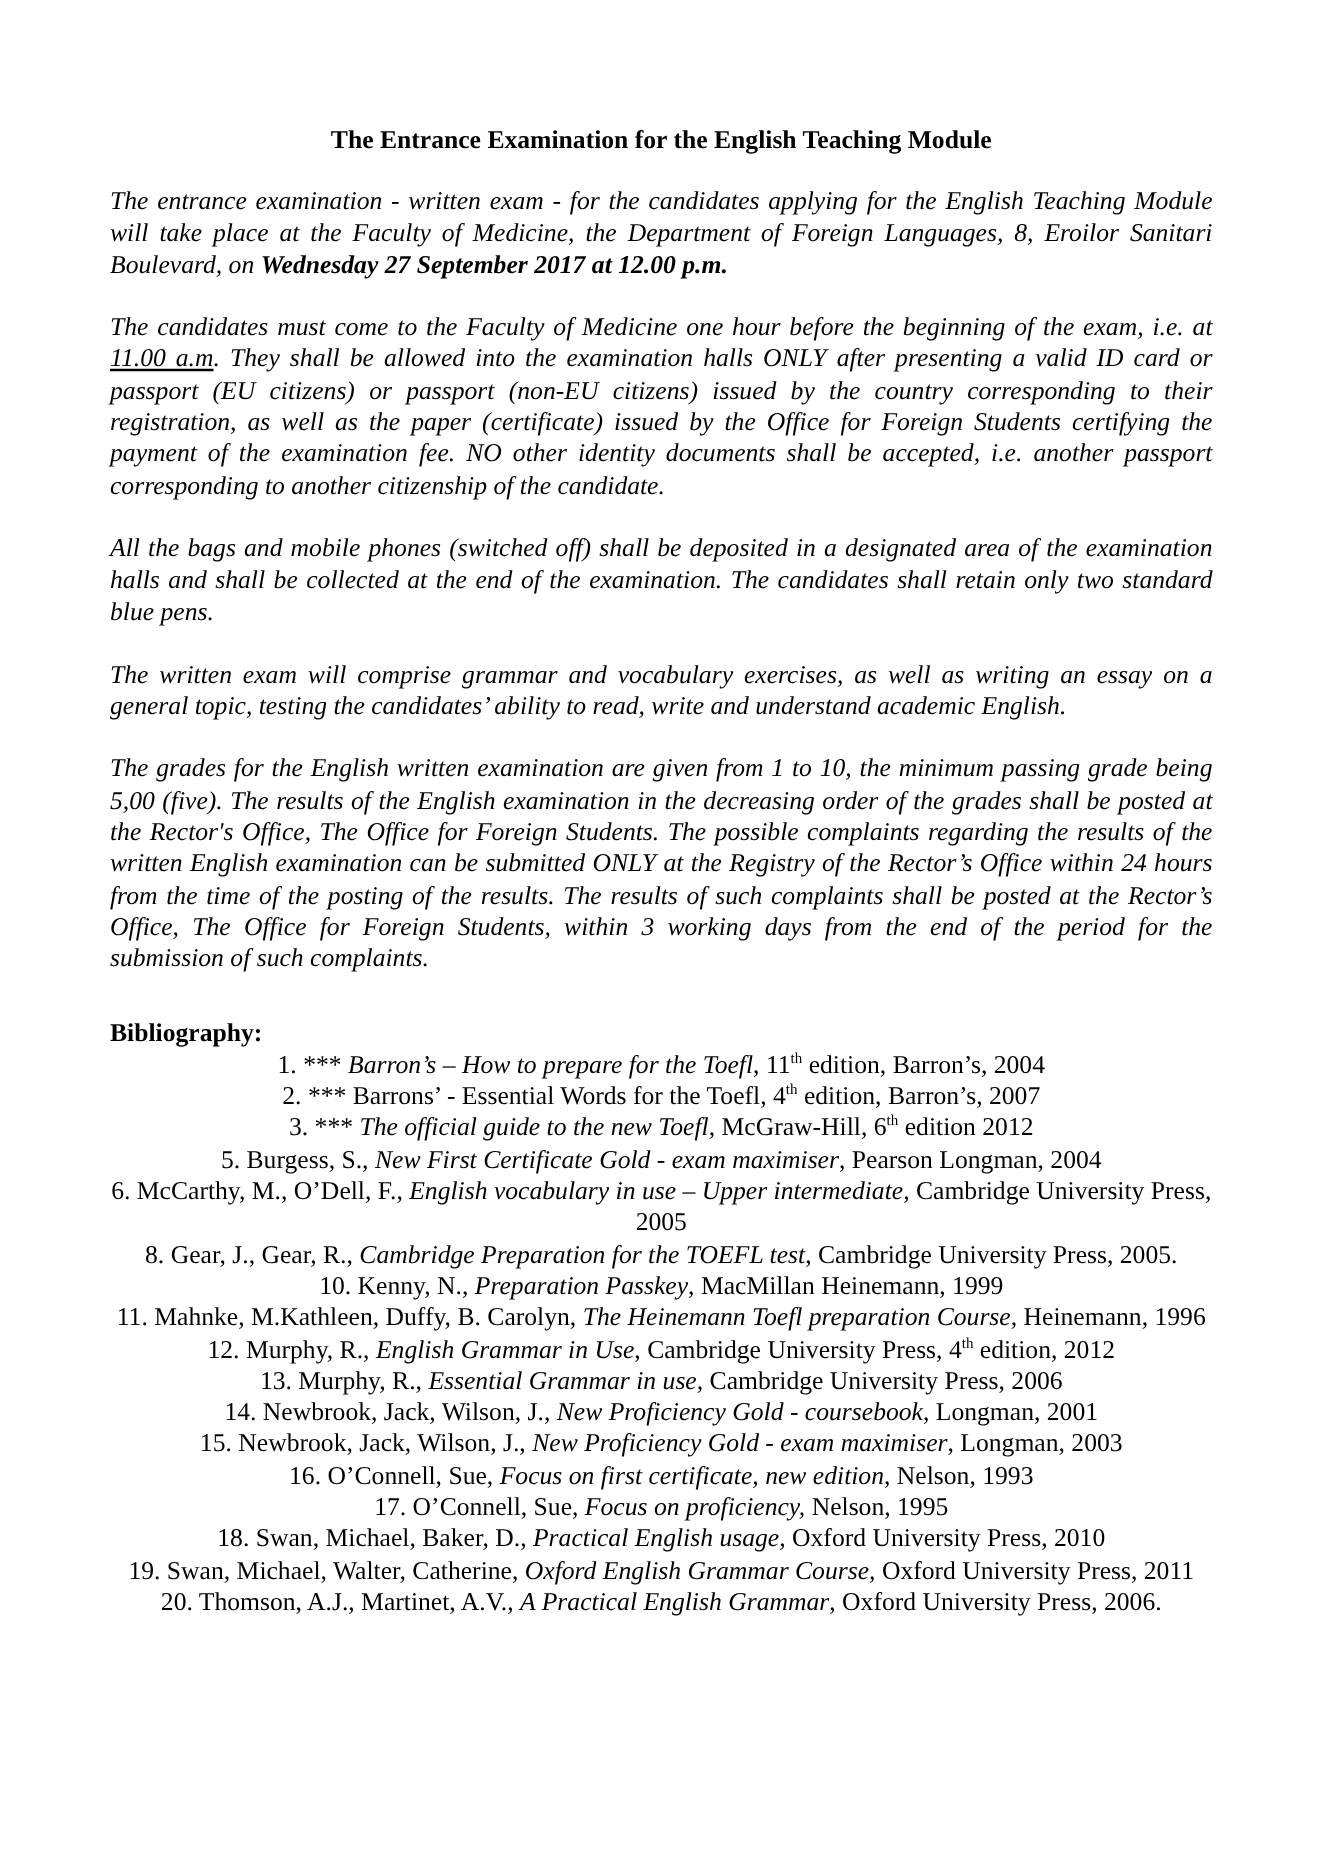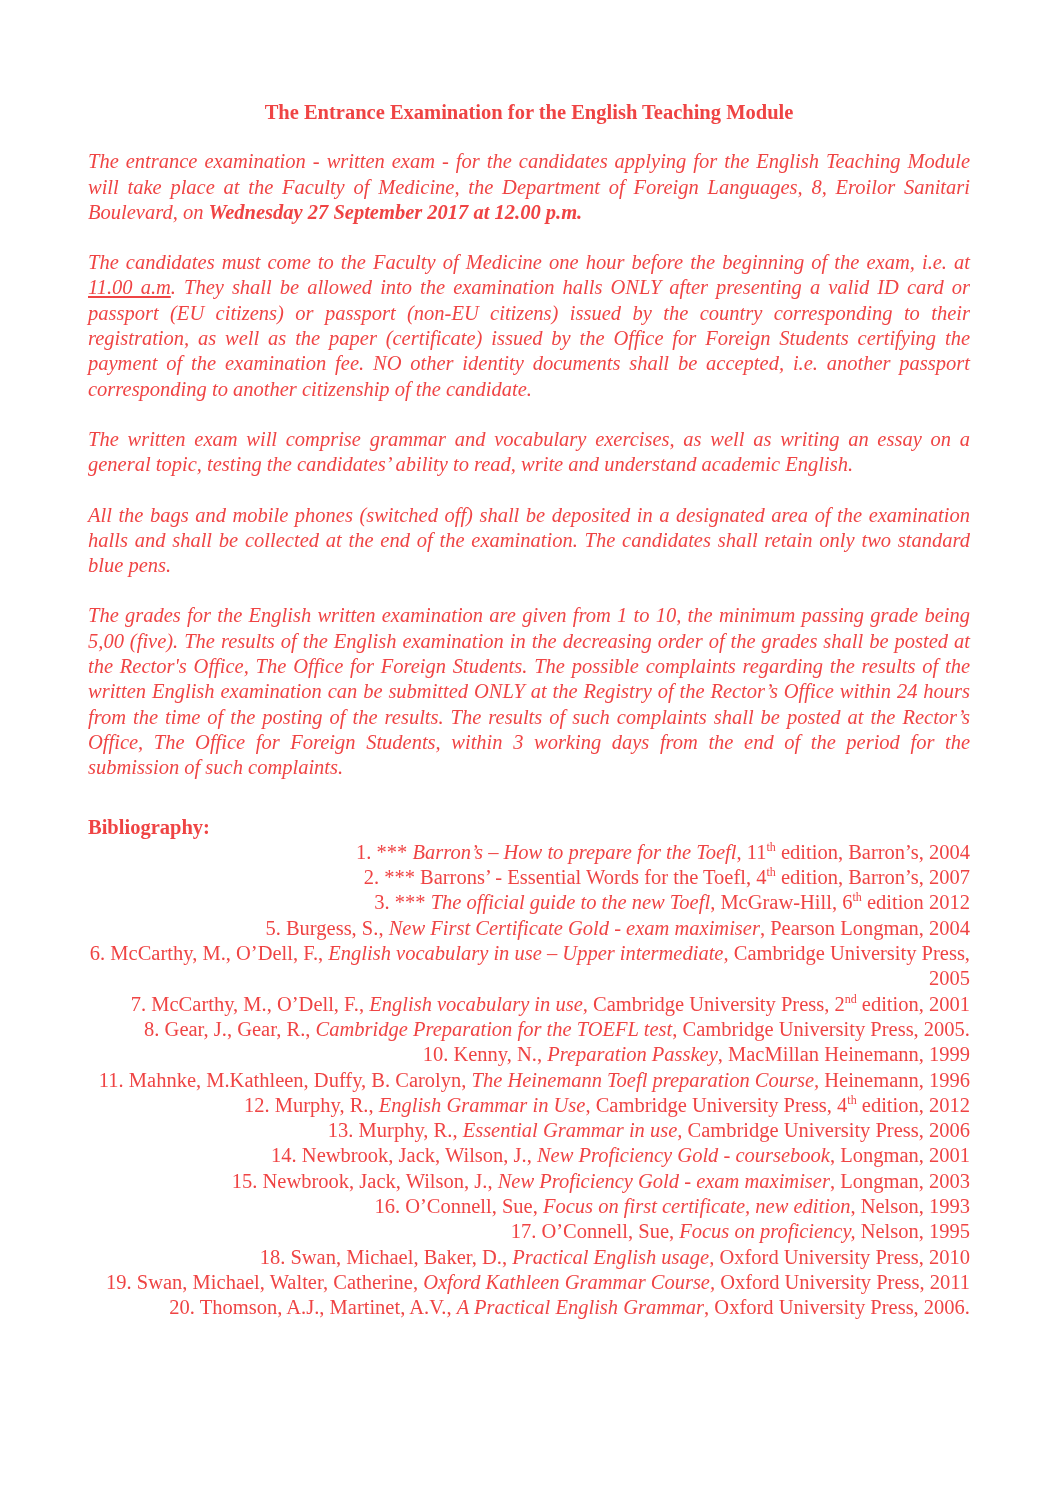--- a/index.html
+++ b/index.html
@@ -1,61 +1,60 @@
 <!DOCTYPE html>
 <html><head>
 <meta charset="utf-8">
 <style>
   html, body { margin: 0; padding: 0; background: #ffffff; }
   body { width: 1060px; height: 1497px; position: relative; overflow: hidden; }
   .page {
     position: absolute; left: 88px; top: 100px; width: 882px;
     font-family: "Liberation Serif", "DejaVu Serif", serif;
-    font-size: 20.5px; line-height: 25.3px; color: #ef4444;
+    font-size: 20.5px; line-height: 25.3px; color: #000000;
   }
   .title { text-align: center; font-weight: bold; margin: 0 0 24px 0; font-size: 20.5px; }
   p { margin: 0 0 25px 0; text-align: justify; font-style: italic; }
   .ul { text-decoration: underline; margin-top: 30px; }
   .b { font-weight: bold; }
   .biblio-head { font-weight: bold; margin: 0; }
   ol.biblio { list-style: none; margin: 0; padding: 0; }
-  ol.biblio li { margin: 0; text-align: right; }
+  ol.biblio li { margin: 0; text-align: center; }
   sup { font-size: 12px; line-height: 0; vertical-align: 8px; }
   i { font-style: italic; }
 </style>
 </head>
 <body>
 
 <div class="page">
   <div class="title">The Entrance Examination for the English Teaching Module</div>
 
   <p><span>The entrance examination - written exam - for the candidates applying for the English Teaching Module will take place at the Faculty of Medicine, the Department of Foreign Languages, 8, Eroilor Sanitari Boulevard, on </span><span class="b">Wednesday 27 September 2017 at 12.00 p.m.</span></p>
 
   <p><span>The candidates must come to the Faculty of Medicine one hour before the beginning of the exam, i.e. at </span><span class="ul">11.00 a.m</span><span>. They shall be allowed into the examination halls ONLY after presenting a valid ID card or passport (EU citizens) or passport (non-EU citizens) issued by the country corresponding to their registration, as well as the paper (certificate) issued by the Office for Foreign Students certifying the payment of the examination fee. NO other identity documents shall be accepted, i.e. another passport corresponding to another citizenship of the candidate.</span></p>
 
+  <p>All the bags and mobile phones (switched off)  shall be deposited in a designated area of the examination halls and shall be collected at the end of the examination. The candidates shall retain only two standard blue pens.</p>
+
   <p>The written exam will comprise grammar and vocabulary exercises, as well as writing an essay on a general topic, testing the candidates’ ability to read, write and understand academic English.</p>
-
-  <p>All the bags and mobile phones (switched off)  shall be deposited in a designated area of the examination halls and shall be collected at the end of the examination. The candidates shall retain only two standard blue pens.</p>
 
   <p style="margin-bottom:34px;">The grades for the English written examination are given from 1 to 10, the minimum passing grade being 5,00 (five). The results of the English examination in the decreasing order of the grades shall be posted at the Rector's Office, The Office for Foreign Students. The possible complaints regarding the results of the written English examination can be submitted ONLY at the Registry of the Rector’s Office within 24 hours from the time of the posting of the results. The results of such complaints shall be posted at the Rector’s Office, The Office for Foreign Students, within 3 working days from the end of the period for the submission of such complaints.</p>
 
   <div class="biblio-head">Bibliography:</div>
   <ol class="biblio" id="biblio-list">
       <li><span>1. *** </span><i>Barron’s – How to prepare for the Toefl</i><span>, 11</span><sup>th</sup><span> edition, Barron’s, 2004</span></li>
       <li><span>2. *** Barrons’ - Essential Words for the Toefl, 4</span><sup>th</sup><span> edition, Barron’s, 2007</span></li>
       <li><span>3. *** </span><i>The official guide to the new Toefl</i><span>, McGraw-Hill, 6</span><sup>th</sup><span> edition 2012</span></li>
       <li><span>5. Burgess, S., </span><i>New First Certificate Gold - exam maximiser</i><span>, Pearson Longman, 2004</span></li>
       <li><span>6. McCarthy, M., O’Dell, F., </span><i>English vocabulary in use – Upper intermediate,</i><span> Cambridge University Press, 2005</span></li>
-      <li><span>7. McCarthy, M., O’Dell, F., </span><i>English vocabulary in use,</i><span> Cambridge University Press, 2</span><sup>nd</sup><span> edition, 2001</span></li>
       <li><span>8. Gear, J., Gear, R., </span><i>Cambridge Preparation for the TOEFL test</i><span>, Cambridge University Press, 2005.</span></li>
       <li><span>10. Kenny, N., </span><i>Preparation Passkey</i><span>, MacMillan Heinemann, 1999</span></li>
       <li><span>11. Mahnke, M.Kathleen, Duffy, B. Carolyn, </span><i>The Heinemann Toefl preparation Course,</i><span> Heinemann, 1996</span></li>
       <li><span>12. Murphy, R., </span><i>English Grammar in Use</i><span>, Cambridge University Press, 4</span><sup>th</sup><span> edition, 2012</span></li>
       <li><span>13. Murphy, R., </span><i>Essential Grammar in use,</i><span> Cambridge University Press, 2006</span></li>
       <li><span>14. Newbrook, Jack, Wilson, J., </span><i>New Proficiency Gold - coursebook</i><span>, Longman, 2001</span></li>
       <li><span>15. Newbrook, Jack, Wilson, J., </span><i>New Proficiency Gold - exam maximiser</i><span>, Longman, 2003</span></li>
       <li><span>16. O’Connell, Sue, </span><i>Focus on first certificate, new edition</i><span>, Nelson, 1993</span></li>
       <li><span>17. O’Connell, Sue, </span><i>Focus on proficiency,</i><span> Nelson, 1995</span></li>
       <li><span>18. Swan, Michael, Baker, D., </span><i>Practical English usage,</i><span> Oxford University Press, 2010</span></li>
-      <li><span>19. Swan, Michael, Walter, Catherine, </span><i>Oxford Kathleen Grammar Course,</i><span> Oxford University Press, 2011</span></li>
+      <li><span>19. Swan, Michael, Walter, Catherine, </span><i>Oxford English Grammar Course,</i><span> Oxford University Press, 2011</span></li>
       <li><span>20. Thomson, A.J., Martinet, A.V., </span><i>A Practical English Grammar</i><span>, Oxford University Press, 2006.</span></li>
     </ol>
 </div>
 
 </body></html>

